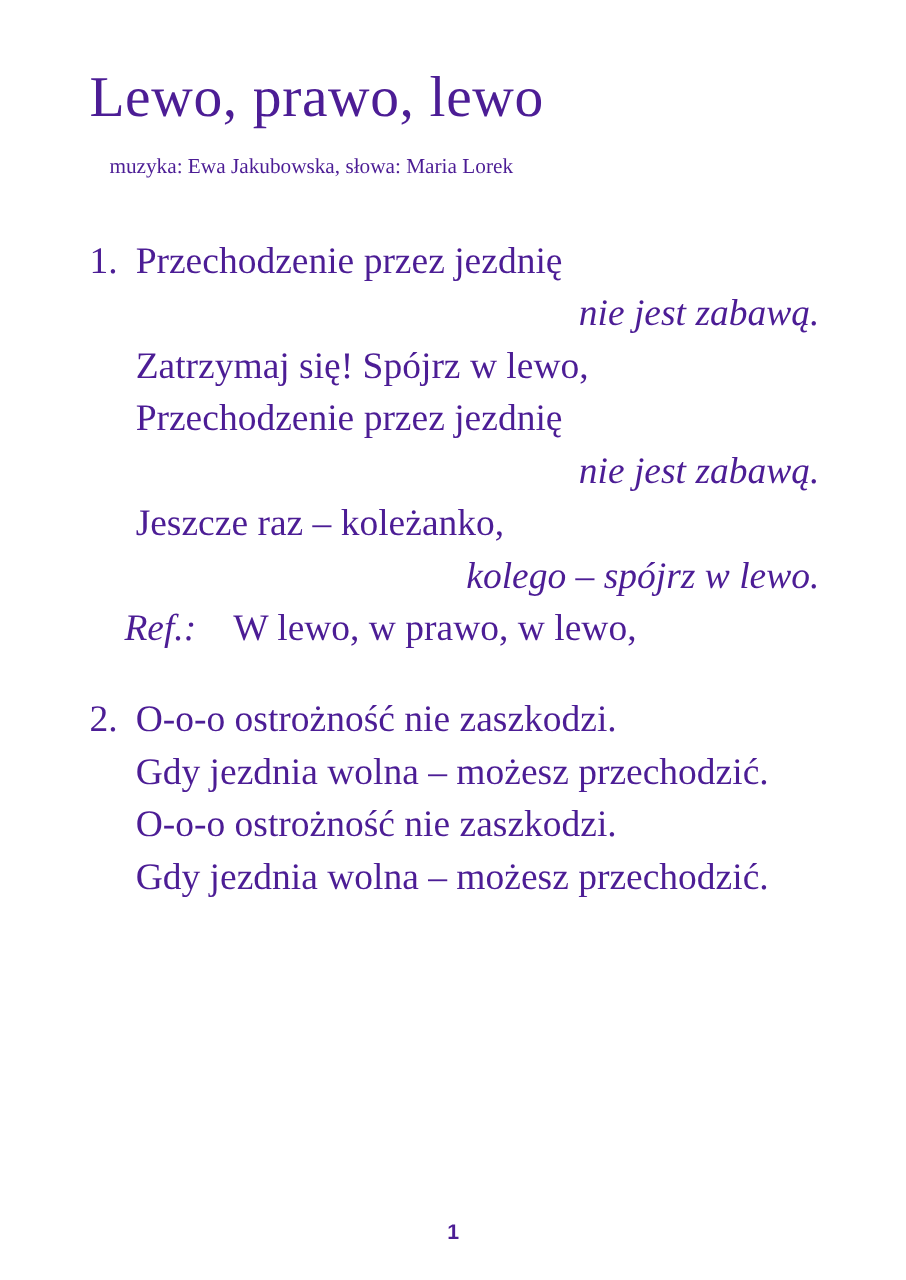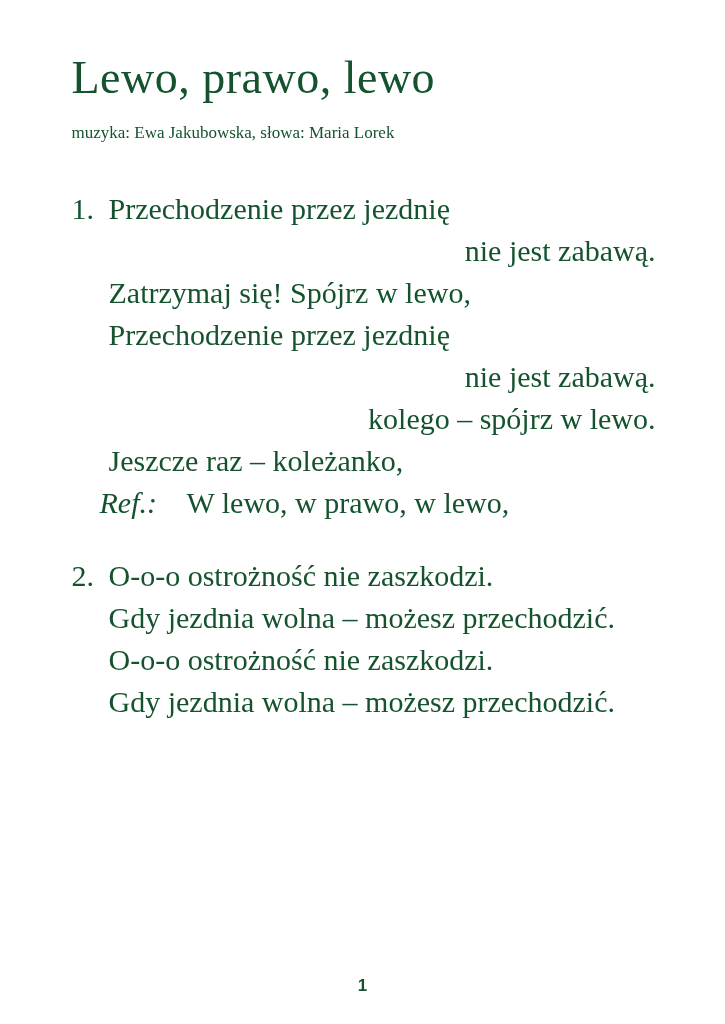--- a/index.html
+++ b/index.html
@@ -6,56 +6,56 @@
     margin: 0;
     padding: 0;
     background: #ffffff;
   }
   .page {
     position: relative;
     width: 702px;
     height: 1024px;
     margin: 0 auto;
     background: #ffffff;
-    color: #14532d;
+    color: #4c1d95;
     font-family: "Liberation Serif", "DejaVu Serif", serif;
     box-sizing: border-box;
     padding: 52px 58px 0 60px;
     overflow: hidden;
   }
   .title {
     margin: 0;
     font-size: 46px;
     font-weight: normal;
     line-height: 1.15;
     letter-spacing: 0.5px;
   }
   .credits {
-    margin: 18px 0 0 0;
+    margin: 18px 0 0 16px;
     font-size: 17px;
     line-height: 1.2;
   }
   .verse {
     position: relative;
     font-size: 30px;
     line-height: 42px;
   }
   .verse-1 { margin-top: 45px; }
   .verse-2 { margin-top: 31px; }
   .verse-num {
     position: absolute;
     left: 0;
     top: 0;
   }
   .verse-lines {
     margin-left: 37px;
     margin-top: 14px;
   }
   .line { white-space: nowrap; }
-  .line.right { text-align: right; }
+  .line.right { text-align: right; font-style: italic; }
   .refrain {
     padding-left: 28px;
     font-size: 30px;
     line-height: 42px;
   }
   .ref-label {
     font-style: italic;
     display: inline-block;
     width: 87px;
   }
@@ -85,22 +85,22 @@
   <p class="credits">muzyka: Ewa Jakubowska, słowa: Maria Lorek</p>
 
   <section class="verse verse-1">
     <span class="verse-num">1.</span>
     <div class="verse-lines">
       <div class="line">Przechodzenie przez jezdnię</div>
       <div class="line right">nie jest zabawą.</div>
       <div class="line">Zatrzymaj się! Spójrz w lewo,</div>
       <div class="line">Przechodzenie przez jezdnię</div>
       <div class="line right">nie jest zabawą.</div>
+      <div class="line">Jeszcze raz – koleżanko,</div>
       <div class="line right">kolego – spójrz w lewo.</div>
-      <div class="line">Jeszcze raz – koleżanko,</div>
     </div>
   </section>
 
   <section class="refrain">
     <div class="line refrain-first">
       <span class="ref-label">Ref.:</span><span>W lewo, w prawo, w lewo,</span>
     </div>
   </section>
 
   <section class="verse verse-2">

